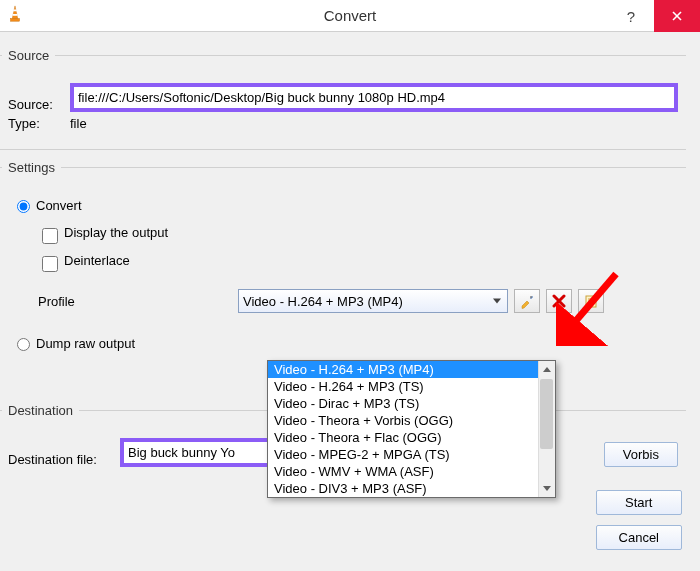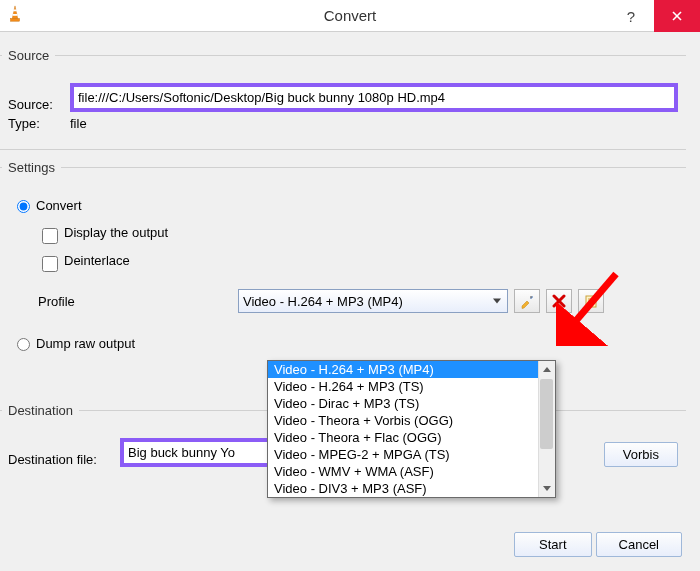--- a/index.html
+++ b/index.html
@@ -22,21 +22,21 @@
   .radio-row input { margin-right: 6px; }
   .chk-row { display: flex; margin: 6px 0 6px 30px; }
   .chk-row input { width: 16px; height: 16px; margin-right: 6px; }
   .profile-row { display: flex; align-items: center; margin: 14px 0 8px 30px; }
   .profile-lbl { width: 200px; }
   .combo { width: 270px; height: 24px; border: 1px solid #8aa0c2; background: linear-gradient(#fff,#e8eefb); display: flex; align-items: center; padding: 0 4px; position: relative; }
   .combo .arrow { position: absolute; right: 6px; top: 50%; transform: translateY(-50%); width: 0; height: 0; border-left: 4px solid transparent; border-right: 4px solid transparent; border-top: 5px solid #444; }
   .icon-btn { width: 26px; height: 24px; border: 1px solid #b5b5b5; background: linear-gradient(#fdfdfd,#e8e8e8); margin-left: 6px; display: flex; align-items: center; justify-content: center; }
   .dest-input { width: 410px; }
   .btn { border: 1px solid #9fb8d9; background: linear-gradient(#fdfdfd,#e8eefb); padding: 4px 18px; border-radius: 2px; }
-  .btn-row { position: absolute; right: 18px; bottom: 14px; display: flex; gap: 4px; }
+  .btn-row { position: absolute; right: 18px; bottom: 21px; display: flex; gap: 10px; flex-direction: column; }
   
   .dropdown { position: absolute; left: 267px; top: 360px; width: 289px; border: 1px solid #6b6b6b; background: #fff; box-shadow: 3px 3px 6px rgba(0,0,0,.3); z-index: 20; }
   .dropdown .scroll-track { position: absolute; right: 0; top: 0; bottom: 0; width: 17px; background: #f0f0f0; border-left: 1px solid #ddd; }
   .dropdown .scroll-thumb { position: absolute; right: 2px; top: 18px; width: 13px; height: 70px; background: #cdcdcd; border-radius: 2px; }
   .dropdown .scroll-arrow { position: absolute; right: 0; width: 17px; height: 17px; display: flex; align-items: center; justify-content: center; }
   .dropdown .scroll-arrow.up { top: 0; }
   .dropdown .scroll-arrow.down { bottom: 0; }
   .dropdown ul { list-style: none; margin: 0; padding: 0; }
   .dropdown li { padding: 1px 6px; font-size: 13px; white-space: nowrap; }
   .dropdown li.sel { background: #1e90ff; color: #fff; }

